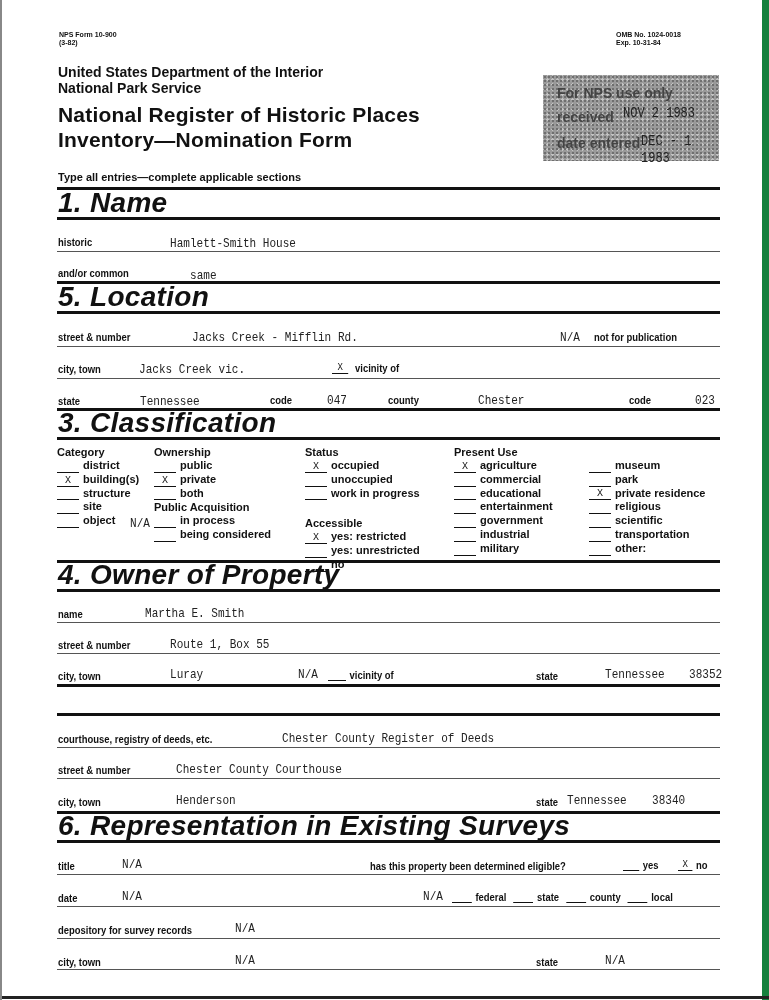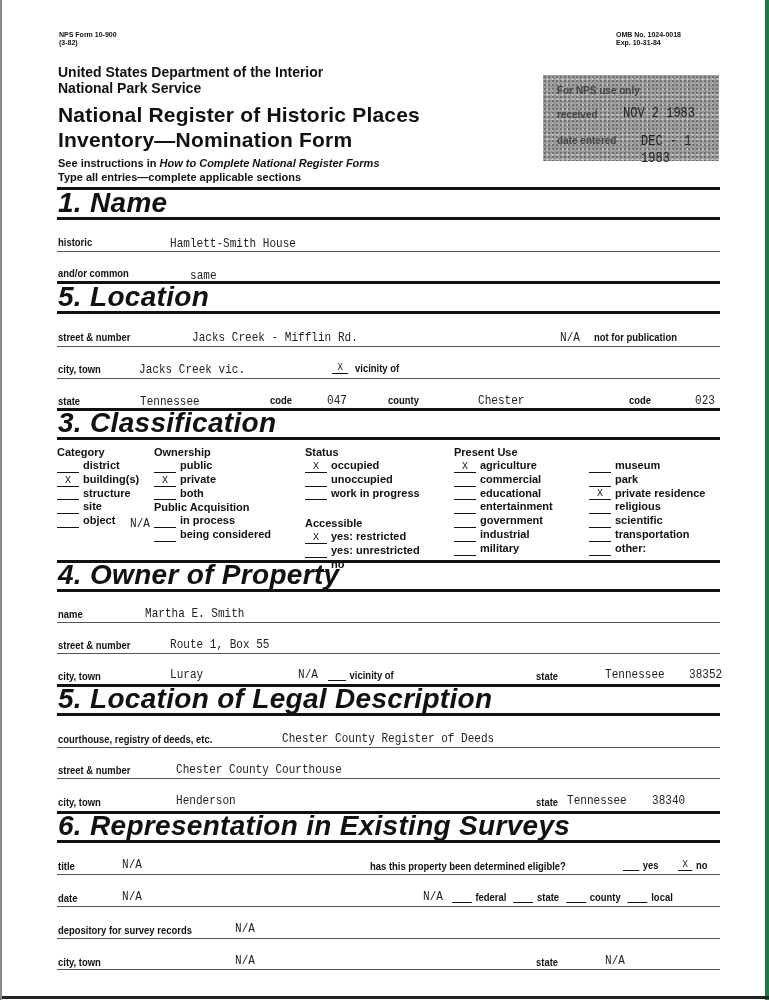--- a/index.html
+++ b/index.html
@@ -1,53 +1,50 @@
 <!DOCTYPE html>
 <html><head>
 <meta charset="utf-8">
 <style>
   html,body{margin:0;padding:0;background:#fff;}
   body{width:769px;height:1000px;position:relative;overflow:hidden;font-family:"Liberation Sans",sans-serif;color:#111;}
-  .page{position:absolute;left:0;top:0;width:769px;height:1000px;border-left:2px solid #888;border-right:4px solid #15803d;box-sizing:border-box;}
+  .page{position:absolute;left:0;top:0;width:769px;height:1000px;border-left:2px solid #888;border-right:7px solid #15803d;box-sizing:border-box;}
   .abs{position:absolute;white-space:nowrap;}
   .tiny{font-size:7px;font-weight:bold;line-height:8px;}
   .hdr1{font-size:14px;font-weight:bold;line-height:16px;}
   .hdr2{font-size:21px;font-weight:900;line-height:24px;letter-spacing:0.2px;}
   .instr{font-size:11px;font-weight:bold;line-height:13px;}
   .sect{font-size:28px;font-weight:900;line-height:24px;letter-spacing:0.3px;font-style:italic;}
   .rule-thick{position:absolute;left:55px;width:663px;height:3px;background:#111;}
   .rule-thin{position:absolute;left:55px;width:663px;height:1px;background:#555;}
   .lbl{font-size:10.5px;font-weight:bold;line-height:12px;transform:scaleX(0.9);transform-origin:left;}
   .val{font-family:"Liberation Mono",monospace;font-size:13px;line-height:14px;transform:scaleX(0.85);transform-origin:left;color:#222;}
   .cls-h{font-size:11px;font-weight:900;line-height:13px;}
   .cls-i{font-size:11px;font-weight:bold;line-height:13.8px;}
   .blank{display:inline-block;width:22px;border-bottom:1px solid #111;height:10px;vertical-align:bottom;text-align:center;font-weight:normal;font-size:10px;line-height:10px;margin-right:4px;font-family:"Liberation Mono",monospace;}
   .stamp{position:absolute;left:541px;top:75px;width:176px;height:86px;background:#9a9a9a;
     background-image:radial-gradient(#6f6f6f 1px,transparent 1.2px),radial-gradient(#c4c4c4 1px,transparent 1.2px);
     background-size:4px 4px,5px 5px;background-position:0 0,2px 2px;}
-  .stamp .st{position:absolute;font-size:10px;font-weight:bold;color:#444;}
+  .stamp .st{position:absolute;font-size:14px;font-weight:bold;color:#444;}
   .stamp .sv{position:absolute;font-family:"Liberation Mono",monospace;font-size:15px;color:#222;transform:scaleX(0.8);transform-origin:left;}
 </style>
 </head>
 <body>
 
 <div class="page">
 
   <div class="abs tiny" style="left:57px;top:31px;">NPS Form 10-900</div>
   <div class="abs tiny" style="left:57px;top:39px;">(3-82)</div>
   <div class="abs tiny" style="left:614px;top:31px;">OMB No. 1024-0018</div>
   <div class="abs tiny" style="left:614px;top:39px;">Exp. 10-31-84</div>
 
   <div class="abs hdr1" style="left:56px;top:64px;">United States Department of the Interior</div>
   <div class="abs hdr1" style="left:56px;top:80px;">National Park Service</div>
   <div class="abs hdr2" style="left:56px;top:128px;">Inventory—Nomination Form</div>
   <div class="abs hdr2" style="left:56px;top:103px;">National Register of Historic Places</div>
-  <div class="abs instr" style="left:56px;top:157px;">
-    <span>See instructions in </span><i>How to Complete National Register Forms</i>
-  </div>
   <div class="abs instr" style="left:56px;top:171px;">Type all entries—complete applicable sections</div>
 
   <div class="stamp">
     <div class="st" style="left:14px;top:10px;">For NPS use only</div>
     <div class="st" style="left:14px;top:34px;">received</div>
     <div class="sv" style="left:80px;top:30px;">NOV 2 1983</div>
     <div class="st" style="left:14px;top:60px;">date entered</div>
     <div class="sv" style="left:98px;top:58px;">DEC - 1 1983</div>
   </div>
 
@@ -164,21 +161,20 @@
   <div class="abs lbl" style="left:56px;top:670px;">city, town</div>
   <div class="abs val" style="left:168px;top:668px;">Luray</div>
   <div class="abs val" style="left:296px;top:668px;">N/A</div>
   <div class="abs lbl" style="left:326px;top:669px;"><span class="blank" style="width:20px;"></span><span>vicinity of</span></div>
   <div class="abs lbl" style="left:534px;top:670px;">state</div>
   <div class="abs val" style="left:603px;top:668px;">Tennessee</div>
   <div class="abs val" style="left:687px;top:668px;">38352</div>
 
   <div class="rule-thick" style="top:684px;"></div>
 
-  <div class="abs sect" style="left:56px;top:687px;">5. Location of Legal Description</div>
   <div class="rule-thick" style="top:713px;"></div>
   <div class="abs lbl" style="left:56px;top:733px;">courthouse, registry of deeds, etc.</div>
   <div class="abs val" style="left:280px;top:732px;">Chester County Register of Deeds</div>
   <div class="rule-thin" style="top:747px;"></div>
   <div class="abs lbl" style="left:56px;top:764px;">street &amp; number</div>
   <div class="abs val" style="left:174px;top:763px;">Chester County Courthouse</div>
   <div class="rule-thin" style="top:778px;"></div>
   <div class="abs lbl" style="left:56px;top:796px;">city, town</div>
   <div class="abs val" style="left:174px;top:794px;">Henderson</div>
   <div class="abs lbl" style="left:534px;top:796px;">state</div>

